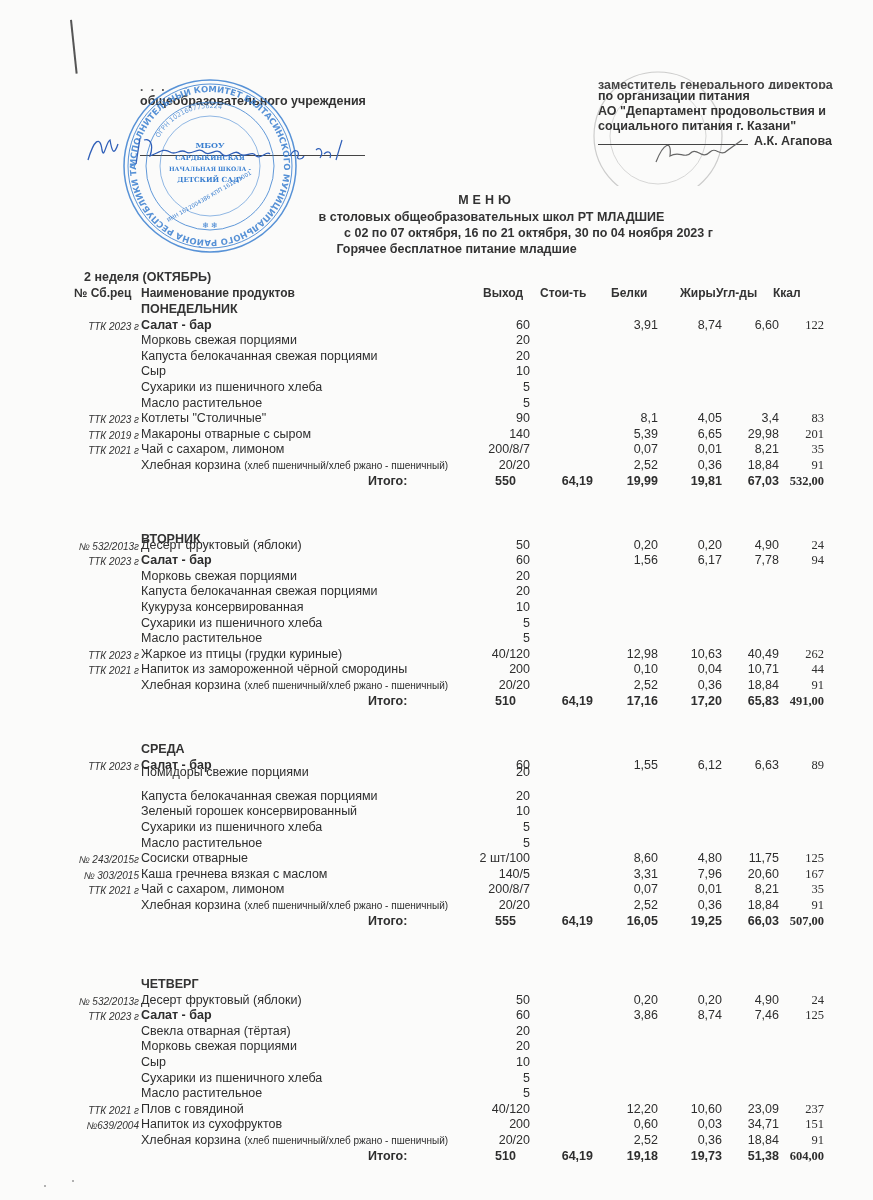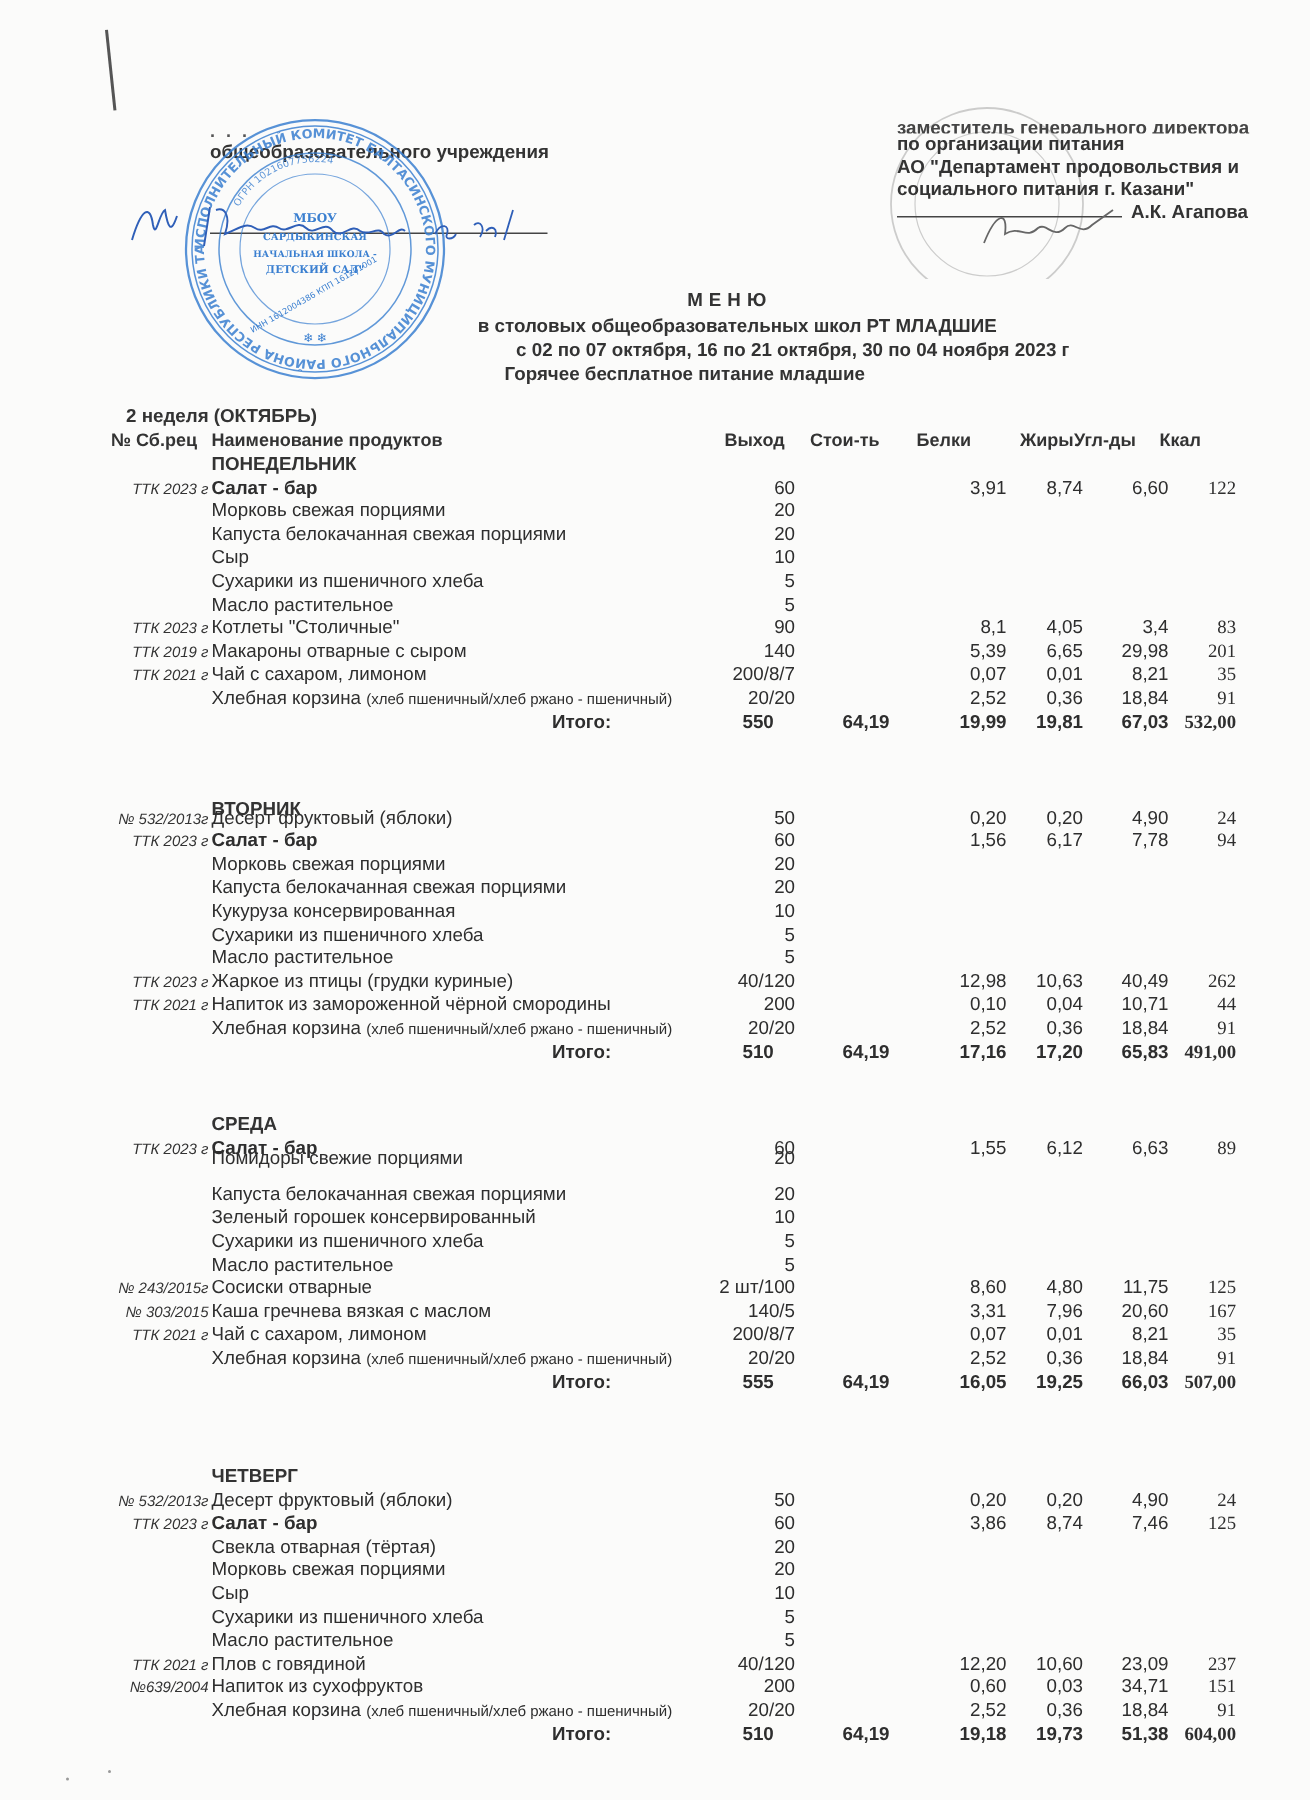--- a/index.html
+++ b/index.html
@@ -40,21 +40,21 @@
 
   .menu { position: absolute; left: 0; top: 0; width: 873px; }
   .row { position: absolute; left: 0; width: 873px; height: 16px; font-size: 12.5px; color: #2e2e2e; }
   .row span { position: absolute; top: 0; white-space: nowrap; }
   .c-code { right: 734px; font-size: 10px; top: 3px !important; color: #333; font-style: italic; }
   .c-name { left: 141px; }
   .c-name.bold { font-weight: bold; }
   .c-name small { font-size: 10px; }
   .c-out { right: 343px; text-align: right; }
   .c-cost { right: 280px; text-align: right; }
-  .c-prot { right: 202px; text-align: right; }
+  .c-prot { right: 215px; text-align: right; }
   .c-fat  { right: 151px; text-align: left; }
   .c-carb { right: 94px; text-align: right; }
   .c-kcal { right: 49px; text-align: right; font-family: Liberation Serif, serif; }
   .row.total span { font-weight: bold; }
   .row.total .c-out { right: auto; left: 495px; }
   .row.total .c-label { left: 368px; font-weight: bold; }
   .day-title { position: absolute; left: 141px; font-size: 12.5px; font-weight: bold; color: #333; }
   .speck { position: absolute; width: 2px; height: 2px; background: #999; border-radius: 50%; }
 </style>
 </head>

